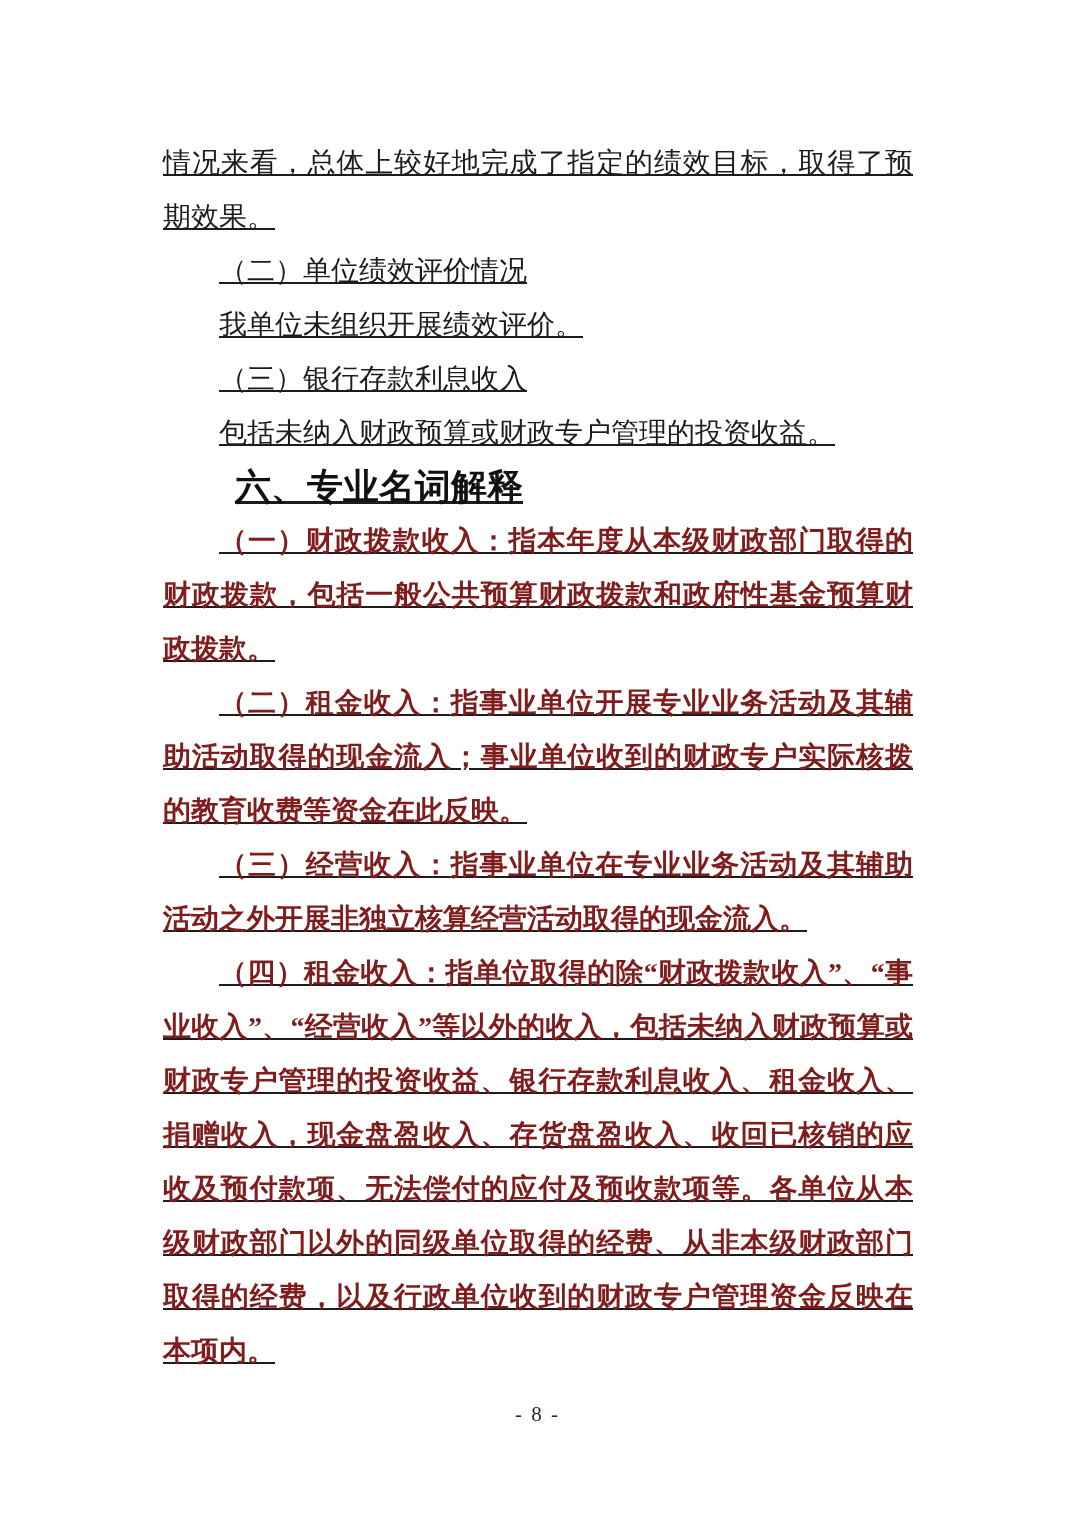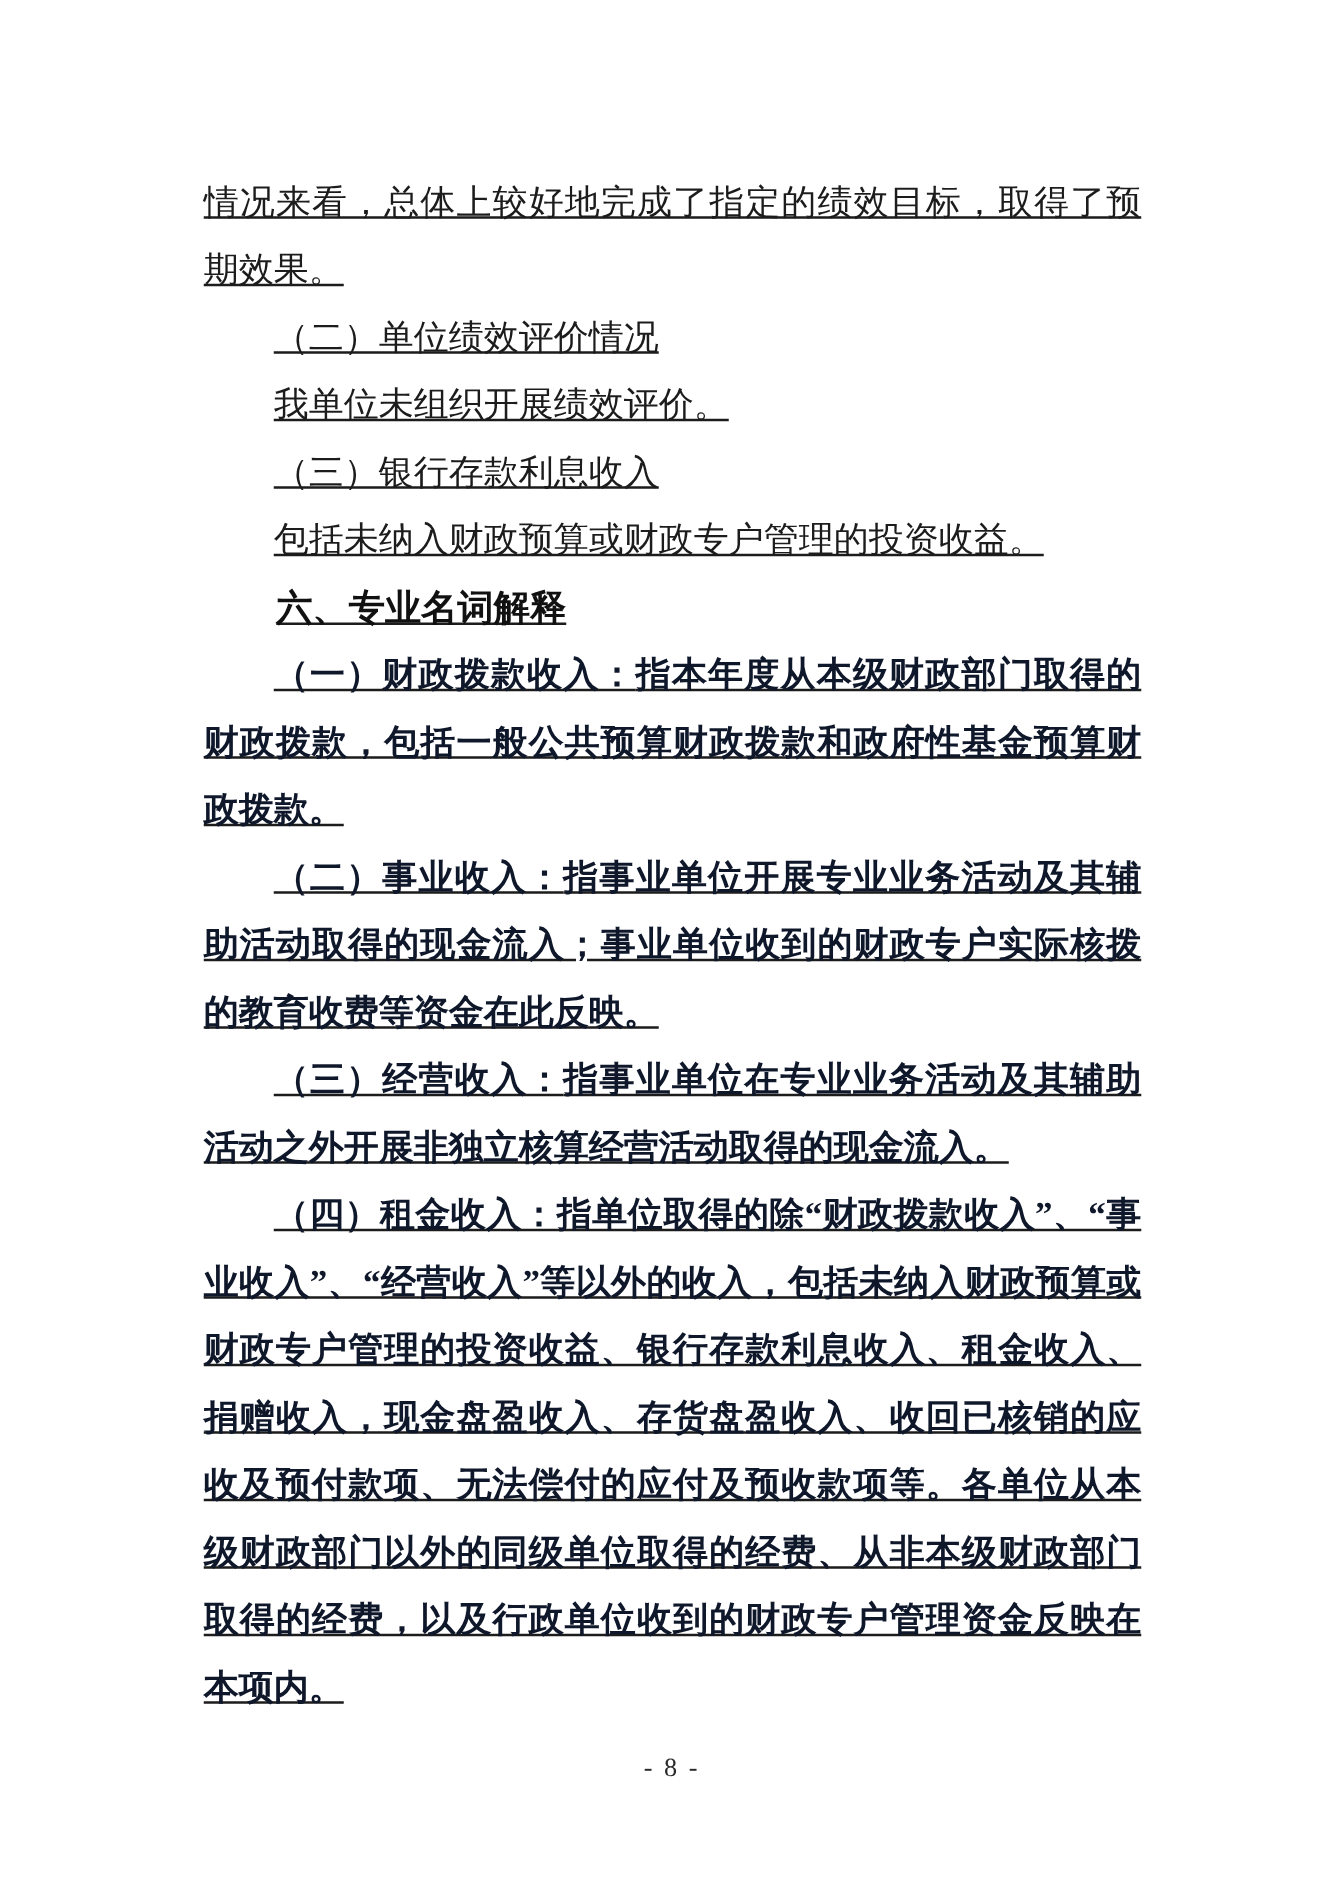--- a/index.html
+++ b/index.html
@@ -31,26 +31,26 @@
     letter-spacing: 0px;
     font-weight: 400;
     word-break: break-all;
   }
   .para.indent {
     text-indent: 2em;
   }
   .para.heading {
     font-family: "Liberation Sans", "DejaVu Sans", sans-serif;
     font-weight: 700;
-    font-size: 29px;
+    font-size: 36px;
     color: #111111;
   }
   .term {
     font-weight: 700;
-    color: #0f172a;
+    color: #7f1d1d;
   }
   .page-number {
     position: absolute;
     left: 0;
     top: 1400px;
     width: 1075px;
     text-align: center;
     font-size: 21px;
     line-height: 28px;
     letter-spacing: 2px;
@@ -62,18 +62,18 @@
 <body>
 
 <div class="doc-content" id="doc-content">
     <p class="para body">情况来看，总体上较好地完成了指定的绩效目标，取得了预期效果。</p>
     <p class="para body indent">（二）单位绩效评价情况</p>
     <p class="para body indent">我单位未组织开展绩效评价。</p>
     <p class="para body indent">（三）银行存款利息收入</p>
     <p class="para body indent">包括未纳入财政预算或财政专户管理的投资收益。</p>
     <p class="para heading indent">六、专业名词解释</p>
     <p class="para term indent"><span class="term">（一）财政拨款收入：</span>指本年度从本级财政部门取得的财政拨款，包括一般公共预算财政拨款和政府性基金预算财政拨款。</p>
-    <p class="para term indent"><span class="term">（二）事业收入：</span>指事业单位开展专业业务活动及其辅助活动取得的现金流入；事业单位收到的财政专户实际核拨的教育收费等资金在此反映。</p>
+    <p class="para term indent"><span class="term">（二）租金收入：</span>指事业单位开展专业业务活动及其辅助活动取得的现金流入；事业单位收到的财政专户实际核拨的教育收费等资金在此反映。</p>
     <p class="para term indent"><span class="term">（三）经营收入：</span>指事业单位在专业业务活动及其辅助活动之外开展非独立核算经营活动取得的现金流入。</p>
     <p class="para term indent"><span class="term">（四）租金收入：</span>指单位取得的除“财政拨款收入”、“事业收入”、“经营收入”等以外的收入，包括未纳入财政预算或财政专户管理的投资收益、银行存款利息收入、租金收入、捐赠收入，现金盘盈收入、存货盘盈收入、收回已核销的应收及预付款项、无法偿付的应付及预收款项等。各单位从本级财政部门以外的同级单位取得的经费、从非本级财政部门取得的经费，以及行政单位收到的财政专户管理资金反映在本项内。</p>
   </div>
 
 <div class="page-number">- 8 -</div>
 
 </body></html>

